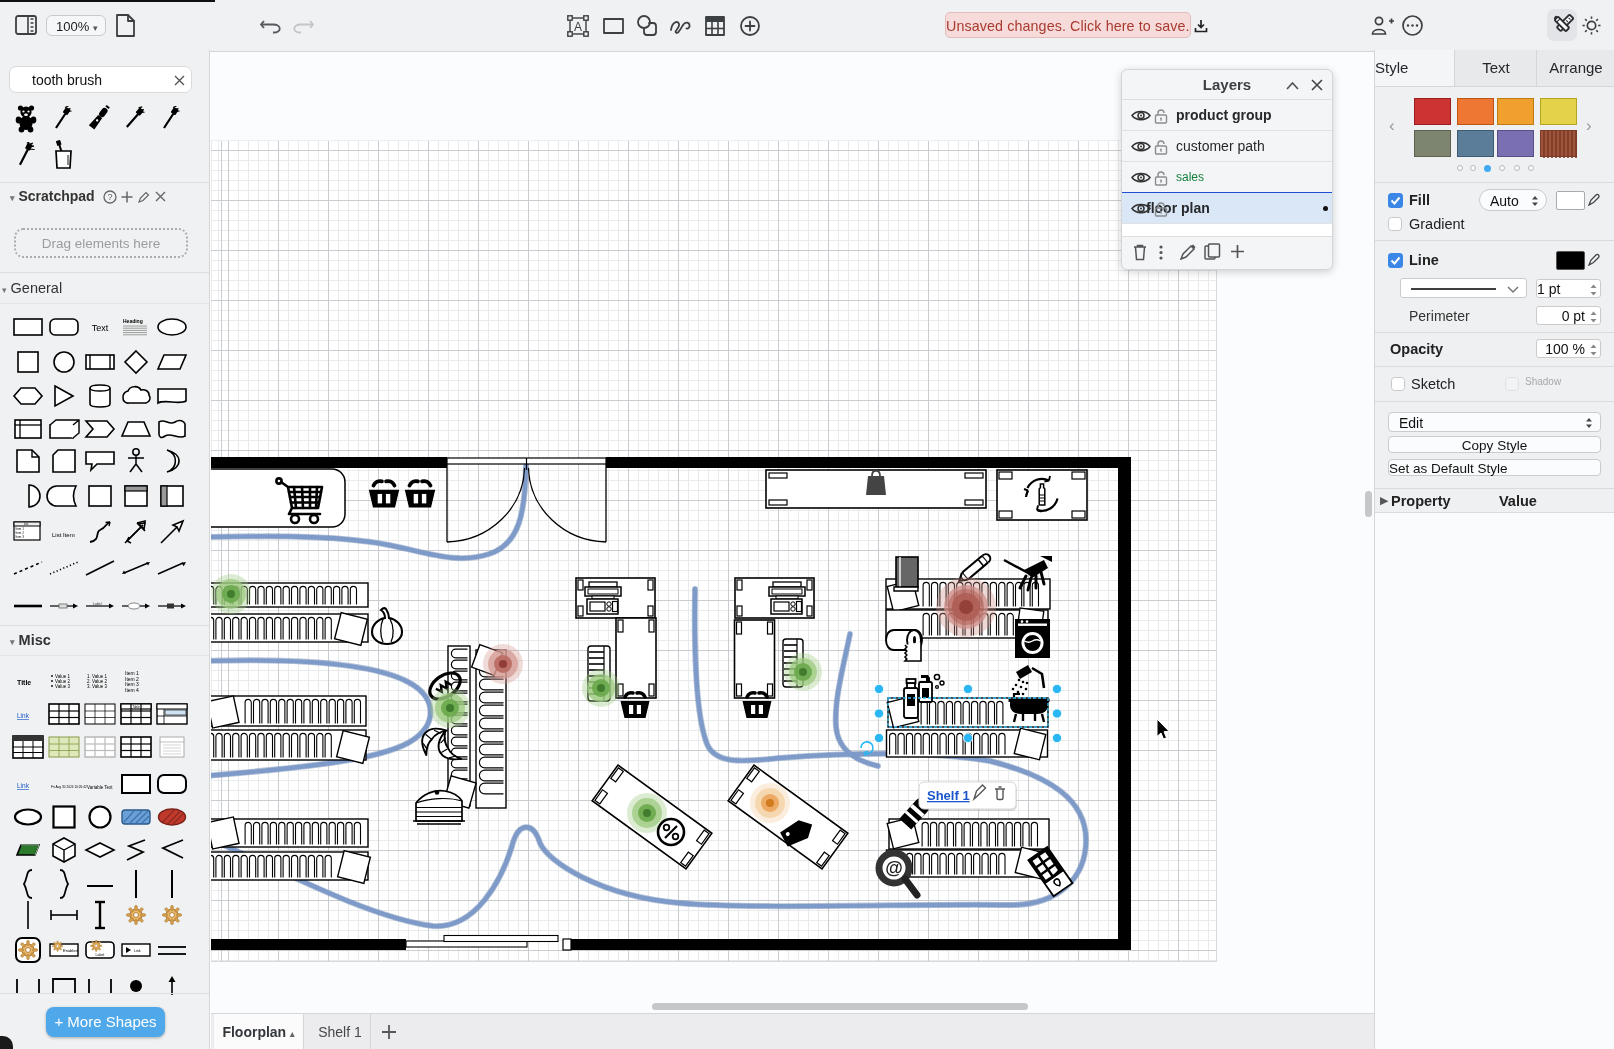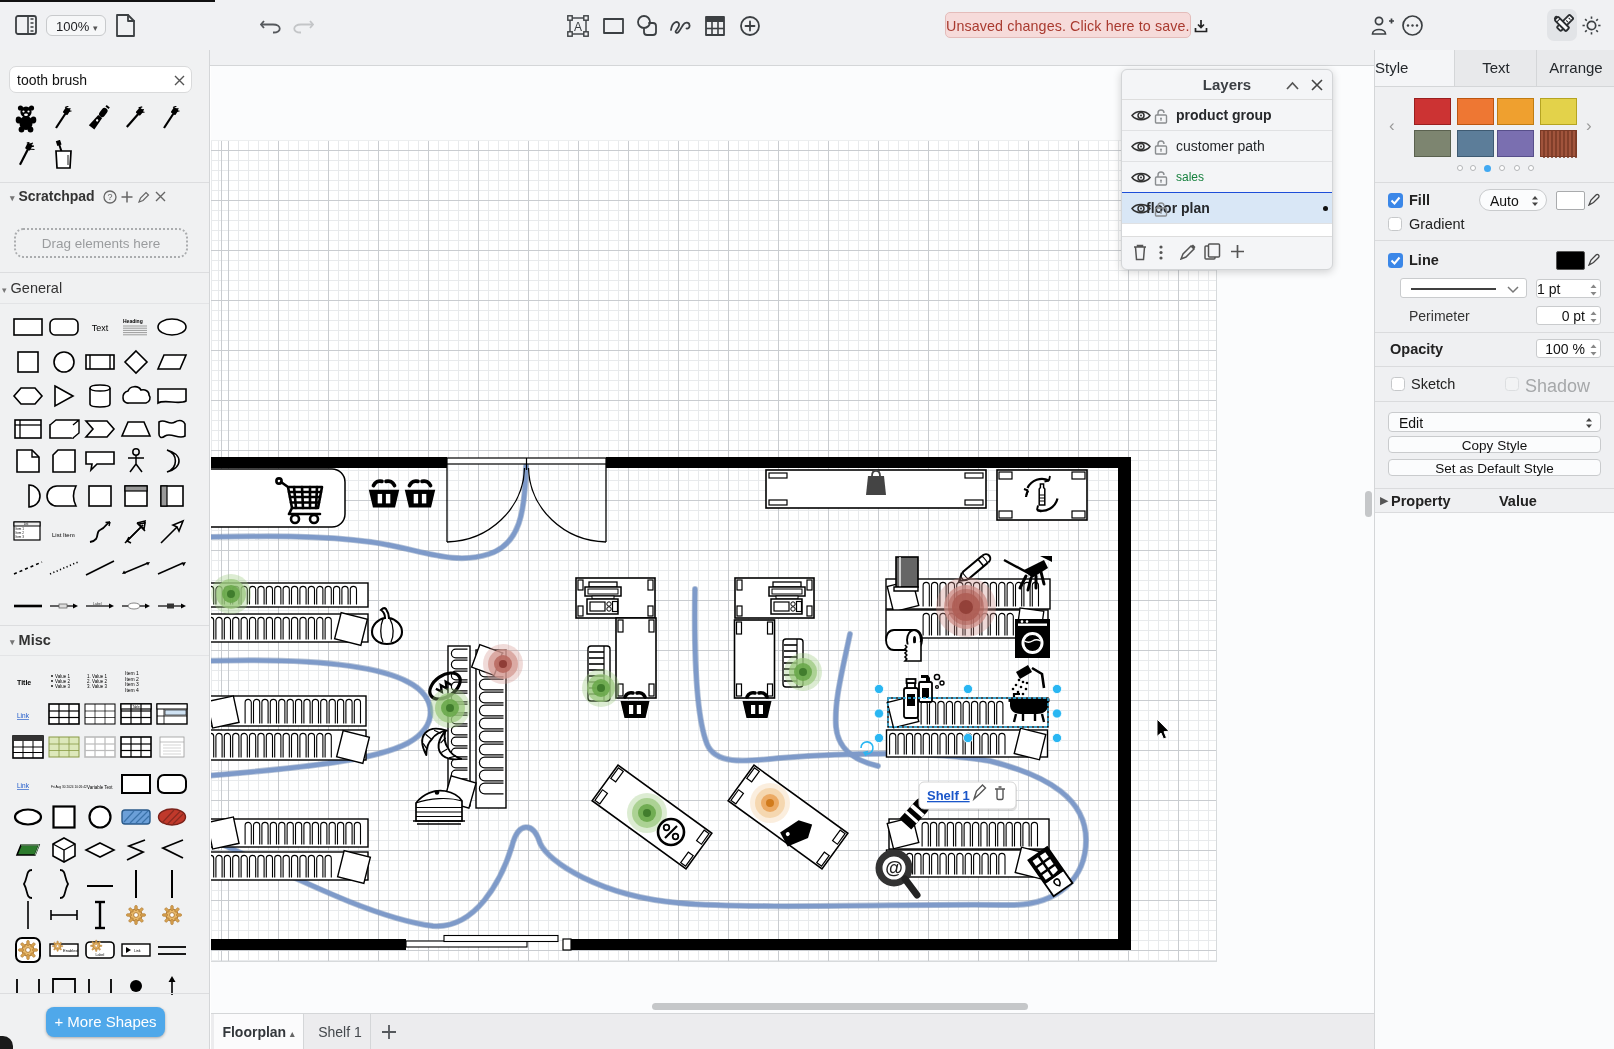--- a/index.html
+++ b/index.html
@@ -397,21 +397,21 @@
             <path d="M974,799 l2.5,-8 l6,-6 l3,3 l-6,6 Z"></path>
             <path d="M995,789 h10 M997,789 v9 a1.5,1.5 0 0 0 1.5,1.5 h3 a1.5,1.5 0 0 0 1.5,-1.5 v-9 M998.5,787 h3"></path>
           </g>
         </g>
         <path d="M1157,719 L1157,736.5 L1161,733 L1163.5,739 L1166.5,737.7 L1164,731.7 L1169,731.2 Z" fill="#000" stroke="#fff" stroke-width="1"></path>
       </g>
     </svg>
     <div style="position:absolute;left:441px;top:953px;width:376px;height:7px;border-radius:4px;background:#c5c7c9"></div>
     <div style="position:absolute;left:1154px;top:441px;width:7px;height:26px;border-radius:4px;background:#c5c7c9"></div>
   </div>
-<div style="position:absolute;left:0;top:0;width:1614px;height:66px;background:#f0f1f3;border-bottom:1px solid #d4d6d8">
+<div style="position:absolute;left:0;top:0;width:1614px;height:52px;background:#f0f1f3;border-bottom:1px solid #d4d6d8">
     <svg style="position:absolute;left:15px;top:15px" width="22" height="20" viewBox="0 0 22 20">
       <rect x="1" y="1" width="20" height="18" rx="2" fill="none" stroke="#3c4043" stroke-width="1.8" stroke-linecap="round" stroke-linejoin="round"></rect>
       <line x1="13" y1="1" x2="13" y2="19" stroke="#3c4043" stroke-width="1.6"></line>
       <path d="M15.5,4 h3 M15.5,8 h3 M15.5,12 h3 M15.5,16 h3" stroke="#3c4043" stroke-width="1.4"></path>
     </svg>
     <div style="position:absolute;left:46px;top:15px;width:60px;height:21px;border:1px solid #c8cacc;border-radius:6px;background:#f6f7f8;font-size:13px;color:#202124;text-align:left;line-height:21px;padding-left:9px">100% <span style="font-size:9px;color:#555">▾</span></div>
     <svg style="position:absolute;left:116px;top:14px" width="19" height="23" viewBox="0 0 19 23">
       <path d="M1,1 L12,1 L18,7 L18,22 L1,22 Z" fill="none" stroke="#3c4043" stroke-width="1.8" stroke-linecap="round" stroke-linejoin="round"></path>
       <path d="M12,1 L12,7 L18,7" fill="none" stroke="#3c4043" stroke-width="1.8" stroke-linecap="round" stroke-linejoin="round"></path>
     </svg>
@@ -485,21 +485,21 @@
       <line x1="10.5" y1="1.5" x2="10.5" y2="3.8" stroke="#3c4043" stroke-width="1.6" transform="rotate(90 10.5 10.5)"></line>
       <line x1="10.5" y1="1.5" x2="10.5" y2="3.8" stroke="#3c4043" stroke-width="1.6" transform="rotate(135 10.5 10.5)"></line>
       <line x1="10.5" y1="1.5" x2="10.5" y2="3.8" stroke="#3c4043" stroke-width="1.6" transform="rotate(180 10.5 10.5)"></line>
       <line x1="10.5" y1="1.5" x2="10.5" y2="3.8" stroke="#3c4043" stroke-width="1.6" transform="rotate(225 10.5 10.5)"></line>
       <line x1="10.5" y1="1.5" x2="10.5" y2="3.8" stroke="#3c4043" stroke-width="1.6" transform="rotate(270 10.5 10.5)"></line>
       <line x1="10.5" y1="1.5" x2="10.5" y2="3.8" stroke="#3c4043" stroke-width="1.6" transform="rotate(315 10.5 10.5)"></line>
     </svg>
   </div>
 <div style="position:absolute;left:0;top:0;width:215px;height:2px;background:#111"></div>
 <div style="position:absolute;left:0;top:50px;width:210px;height:999px;background:#f0f1f2;border-right:1px solid #d4d6d8;overflow:hidden">
-    <div style="position:absolute;left:9px;top:16px;width:183px;height:27px;background:#fff;border:1px solid #d9dadb;border-radius:7px;font-size:14px;color:#111;line-height:27px;padding-left:7px">tooth brush</div>
+    <div style="position:absolute;left:9px;top:16px;width:183px;height:27px;background:#fff;border:1px solid #d9dadb;border-radius:7px;font-size:14px;color:#111;line-height:27px;padding-left:22px">tooth brush</div>
     <svg style="position:absolute;left:174px;top:25px" width="11" height="11" viewBox="0 0 11 11">
       <path d="M1,1 L10,10 M10,1 L1,10" stroke="#555" stroke-width="1.4"></path>
     </svg>
     <svg style="position:absolute;left:13px;top:54px" width="27" height="30" viewBox="0 0 27 30">
       <g fill="#000">
         <circle cx="7.5" cy="4" r="2.6"></circle>
         <circle cx="18.5" cy="4" r="2.6"></circle>
         <circle cx="13" cy="8" r="5.6"></circle>
         <ellipse cx="13" cy="19" rx="6.6" ry="7"></ellipse>
         <ellipse cx="5.5" cy="16" rx="2.8" ry="3.4"></ellipse>
@@ -1177,28 +1177,28 @@
     <div style="position:absolute;left:0;top:282px;width:240px;height:1px;background:#dadbdd"></div>
     <div style="position:absolute;left:15px;top:291px;font-size:14.5px;font-weight:bold;color:#222">Opacity</div>
     <div style="position:absolute;left:161px;top:289px;width:65px;height:19px;background:#fff;border:1px solid #c9cbcd;border-radius:3px;font-size:14px;color:#111;text-align:right;line-height:19px;padding-right:15px;white-space:nowrap">100 %<svg width="9" height="14" viewBox="0 0 9 14" style="position:absolute;right:2px;top:2.5px">
         <path d="M1.5,5 L4.5,1.5 L7.5,5 Z" fill="#888"></path>
         <path d="M1.5,9 L4.5,12.5 L7.5,9 Z" fill="#888"></path>
       </svg></div>
     <div style="position:absolute;left:0;top:316px;width:240px;height:1px;background:#dadbdd"></div>
     <div style="position:absolute;left:16px;top:327px;width:14px;height:14px;background:#fff;border:1px solid #c6c8ca;border-radius:3.5px"></div>
     <div style="position:absolute;left:36px;top:326px;font-size:14.5px;color:#222">Sketch</div>
     <div style="position:absolute;left:130px;top:327px;width:14px;height:14px;background:#f2f3f4;border:1px solid #dcdee0;border-radius:3.5px"></div>
-    <div style="position:absolute;left:150px;top:326px;font-size:18px;color:#a6a8aa">Shadow</div>
+    <div style="position:absolute;left:150px;top:326px;font-size:10px;color:#a6a8aa">Shadow</div>
     <div style="position:absolute;left:0;top:351px;width:240px;height:1px;background:#dadbdd"></div>
     <div style="position:absolute;left:13px;top:362px;width:213px;height:20px;background:#fbfcfd;border:1px solid #c9cbcd;border-radius:4px;font-size:14px;color:#111;line-height:20px;padding-left:10px">Edit<svg width="8" height="14" viewBox="0 0 8 14" style="position:absolute;right:7px;top:3px">
         <path d="M1,5.5 L4,2 L7,5.5 Z" fill="#444"></path>
         <path d="M1,8.5 L4,12 L7,8.5 Z" fill="#444"></path>
       </svg></div>
     <div style="position:absolute;left:13px;top:386px;width:213px;height:17px;background:#fbfcfd;border:1px solid #c9cbcd;border-radius:4px;font-size:13.5px;color:#111;text-align:center;line-height:17px">Copy Style</div>
-    <div style="position:absolute;left:13px;top:409px;width:213px;height:17px;background:#fbfcfd;border:1px solid #c9cbcd;border-radius:4px;font-size:13.5px;color:#111;text-align:center;line-height:17px">Set as Default Style</div>
+    <div style="position:absolute;left:13px;top:409px;width:213px;height:17px;background:#fbfcfd;border:1px solid #c9cbcd;border-radius:4px;font-size:13.5px;color:#111;text-align:left;line-height:17px">Set as Default Style</div>
     <div style="position:absolute;left:0;top:438px;width:240px;height:1px;background:#dadbdd"></div>
     <div style="position:absolute;left:5px;top:444px;font-size:11px;color:#555">▶</div>
     <div style="position:absolute;left:16px;top:443px;font-size:14.5px;font-weight:bold;color:#222">Property</div>
     <div style="position:absolute;left:124px;top:443px;font-size:14.5px;font-weight:bold;color:#222">Value</div>
     <div style="position:absolute;left:0;top:462px;width:240px;height:1px;background:#dadbdd"></div>
     <div style="position:absolute;left:0;top:463px;width:240px;height:536px;background:#fafbfc"></div>
   </div>
 <div style="position:absolute;left:211px;top:1013px;width:1163px;height:36px;background:#ececee;border-top:1px solid #d4d6d8">
     <div style="position:absolute;left:3px;top:0;width:90px;height:36px;background:#fbfbfc;border-right:1px solid #d4d6d8;font-size:14px;font-weight:bold;color:#33373b;text-align:center;line-height:36px">Floorplan <span style="font-size:9px;color:#666">▴</span></div>
     <div style="position:absolute;left:99px;top:0;width:60px;height:36px;font-size:14px;color:#44484c;text-align:center;line-height:36px">Shelf 1</div>

